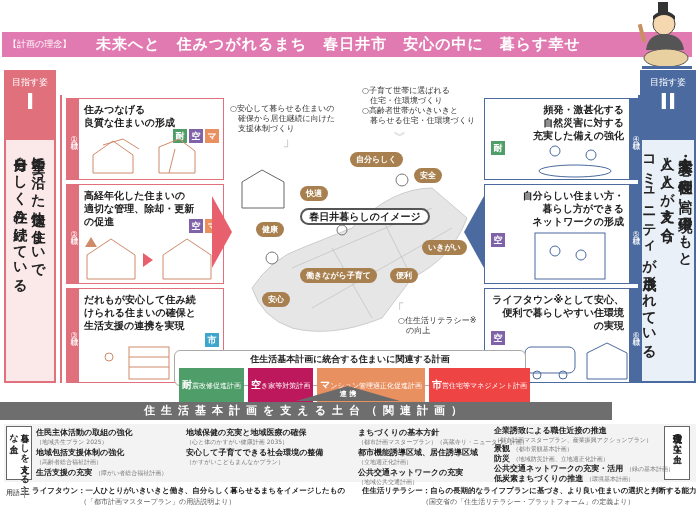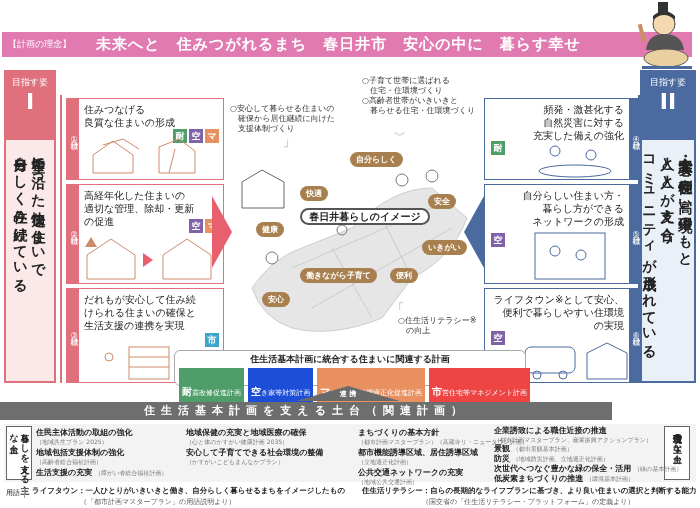--- a/index.html
+++ b/index.html
@@ -20,21 +20,21 @@
 #vision1{left:4px;border-color:#e0707c;}
 #vision1 .head{background:#e0707c;}
 #vision1 .body{background:#fbe9ea;}
 #vision2{left:640px;border-color:#4a6aa0;width:56px;}
 #vision2 .head{background:#4a6aa0;}
 #vision2 .body{background:#eaf0f8;}
 
 .goal{width:158px;background:#fff;border:1.5px solid;display:flex;}
 .goal .gl{width:12px;color:#fff;font-size:8px;writing-mode:vertical-rl;display:flex;align-items:center;justify-content:center;}
 .goal .gb{flex:1;padding:4px 5px;position:relative;}
-.goal .gt{font-size:10px;font-weight:normal;line-height:13px;}
+.goal .gt{font-size:10px;font-weight:bold;line-height:13px;}
 .goal.left{border-color:#e0707c;}
 .goal.left .gl{background:#e0707c;}
 .goal.right{border-color:#4a6aa0;flex-direction:row-reverse;}
 .goal.right .gl{background:#4a6aa0;}
 .goal.right .gt{text-align:right;}
 .badges{position:absolute;display:flex;gap:2px;}
 .badge{width:14px;height:14px;color:#fff;font-size:9px;font-weight:bold;display:flex;align-items:center;justify-content:center;}
 .b-tai{background:#4f9e6a;} .b-ku{background:#8062a8;} .b-ma{background:#e89060;} .b-shi{background:#3ea6cc;}
 .illus{position:absolute;}
 
@@ -45,21 +45,21 @@
 #arrowR{left:464px;top:196px;width:0;height:0;border-top:36px solid transparent;border-bottom:36px solid transparent;border-right:20px solid #4a6aa0;}
 
 .note{font-size:8px;line-height:10px;color:#333;}
 #center-map{left:232px;top:168px;width:240px;height:170px;}
 #image-title{left:300px;top:208px;width:130px;height:17px;background:#fff;border:2px solid #555;border-radius:9px;font-size:10px;font-weight:bold;display:flex;align-items:center;justify-content:center;}
 .pill{position:absolute;background:#a88050;color:#fff;font-size:8px;font-weight:bold;border-radius:8px;padding:2px 6px;white-space:nowrap;}
 
 #related{left:174px;top:350px;width:352px;height:36px;border:1.5px solid #aaa;border-radius:6px;background:#fff;}
 #related .rt{text-align:center;font-size:9px;font-weight:bold;margin-top:2px;}
 #related .plans{display:flex;gap:4px;padding:2px 4px;}
-.plan{color:#fff;font-size:7px;padding:17px 3px;white-space:nowrap;}
+.plan{color:#fff;font-size:7px;padding:10px 3px;white-space:nowrap;}
 .plan b{font-size:10px;}
 
 #renkei{left:296px;top:386px;width:0;height:0;border-left:52px solid transparent;border-right:52px solid transparent;border-bottom:15px solid #6a6a6a;}
 #renkei-label{left:296px;top:389px;width:104px;text-align:center;color:#fff;font-size:7px;font-weight:bold;}
 
 #foundation{left:0;top:402px;width:612px;height:18px;background:#6e6e6e;color:#fff;font-size:11px;font-weight:bold;letter-spacing:6px;text-align:center;line-height:18px;}
 #fbody{left:4px;top:424px;width:692px;height:58px;background:#f3f3f3;}
 .fside{position:absolute;top:426px;width:26px;height:54px;border:1.5px solid #666;background:#fff;display:flex;flex-direction:row-reverse;justify-content:center;}
 .fside span{writing-mode:vertical-rl;font-size:9px;font-weight:bold;line-height:11px;}
 .fcol{position:absolute;top:428px;}
@@ -218,21 +218,21 @@
     </svg>
   </div>
 </div>
 
 <div id="arrowL" class="abs"></div>
 <div id="arrowR" class="abs"></div>
 
 <div class="abs note" style="left:230px;top:104px;white-space:pre-line;">○安心して暮らせる住まいの
 　確保から居住継続に向けた
 　支援体制づくり</div>
-<div class="abs note" style="left:362px;top:76px;white-space:pre-line;">○子育て世帯に選ばれる
+<div class="abs note" style="left:362px;top:86px;white-space:pre-line;">○子育て世帯に選ばれる
 　住宅・住環境づくり
 ○高齢者世帯がいきいきと
 　暮らせる住宅・住環境づくり</div>
 <div class="abs note" style="left:398px;top:316px;white-space:pre-line;">○住生活リテラシー※
 　の向上</div>
 <div class="abs" style="left:284px;top:140px;color:#ccc;font-size:12px;">┘</div>
 <div class="abs" style="left:394px;top:128px;color:#ccc;font-size:12px;">︾</div>
 <div class="abs" style="left:396px;top:296px;color:#ccc;font-size:12px;">┌</div>
 
 <svg id="center-map" class="abs" viewBox="0 0 240 170">
@@ -248,32 +248,32 @@
       <circle cx="170" cy="12" r="6"></circle>
       <circle cx="200" cy="8" r="6"></circle>
       <circle cx="40" cy="90" r="6"></circle>
       <circle cx="110" cy="62" r="5"></circle>
       <circle cx="200" cy="80" r="6"></circle>
     </g>
 </svg>
 <div id="image-title" class="abs">春日井暮らしのイメージ</div>
 <span class="pill" style="left:350px;top:152px;">自分らしく</span>
 <span class="pill" style="left:300px;top:186px;">快適</span>
-<span class="pill" style="left:414px;top:194px;margin-left:14px;">安全</span>
+<span class="pill" style="left:414px;top:168px;">安全</span>
 <span class="pill" style="left:256px;top:222px;">健康</span>
 <span class="pill" style="left:422px;top:240px;">いきがい</span>
 <span class="pill" style="left:300px;top:268px;">働きながら子育て</span>
 <span class="pill" style="left:390px;top:268px;">便利</span>
 <span class="pill" style="left:262px;top:292px;">安心</span>
 
 <div id="related" class="abs">
   <div class="rt">住生活基本計画に統合する住まいに関連する計画</div>
   <div class="plans">
     <span class="plan" style="background:#4f9e6a"><b>耐</b><span>震改修促進計画</span></span>
-    <span class="plan" style="background:#1d4ed8"><b>空</b><span>き家等対策計画</span></span>
+    <span class="plan" style="background:#be185d"><b>空</b><span>き家等対策計画</span></span>
     <span class="plan" style="background:#e89060"><b>マ</b><span>ンション管理適正化促進計画</span></span>
     <span class="plan" style="background:#ef4444"><b>市</b><span>営住宅等マネジメント計画</span></span>
   </div>
 </div>
 
 <div id="renkei" class="abs"></div>
 <div id="renkei-label" class="abs">連 携</div>
 
 <div id="foundation" class="abs">住生活基本計画を支える土台（関連計画）</div>
 <div id="fbody" class="abs"></div>
@@ -303,21 +303,21 @@
   <div class="fi">都市機能誘導区域、居住誘導区域</div>
   <div class="fs">（立地適正化計画）</div>
   <div class="fi">公共交通ネットワークの充実</div>
   <div class="fs">（地域公共交通計画）</div>
 </div>
 <div class="fcol" style="left:494px;top:426px;">
   <div class="fi">企業誘致による職住近接の推進</div>
   <div class="fs" style="margin-bottom:0">（都市計画マスタープラン、産業振興アクションプラン）</div>
   <div class="fi"><span>景観</span> <span class="fs">（都市景観基本計画）</span></div>
   <div class="fi"><span>防災</span> <span class="fs">（地域防災計画、立地適正化計画）</span></div>
-  <div class="fi"><span>次世代へつなぐ豊かな緑の保全・活用</span> <span class="fs">（緑の基本計画）</span></div>
+  <div class="fi"><span>公共交通ネットワークの充実・活用</span> <span class="fs">（緑の基本計画）</span></div>
   <div class="fi"><span>低炭素まちづくりの推進</span> <span class="fs">（環境基本計画）</span></div>
 </div>
 
 <div id="glossary" class="abs">
   <span class="abs" style="left:2px;top:2px;border-right:1px solid #999;padding-right:4px;font-size:7px;">用語</span>
   <span class="abs" style="left:76px;top:11px;color:#555;white-space:nowrap;font-size:7px;">（「都市計画マスタープラン」の用語説明より）</span>
   <span class="abs" style="left:28px;top:0;font-weight:bold;white-space:nowrap;">ライフタウン：一人ひとりがいきいきと働き、自分らしく暮らせるまちをイメージしたもの</span>
   <span class="abs" style="left:358px;top:0;font-weight:bold;white-space:nowrap;">住生活リテラシー：自らの長期的なライフプランに基づき、より良い住まいの選択と判断する能力</span>
   <span class="abs" style="left:418px;top:11px;color:#555;white-space:nowrap;font-size:7px;">（国交省の「住生活リテラシー・プラットフォーム」の定義より）</span>
 </div>

